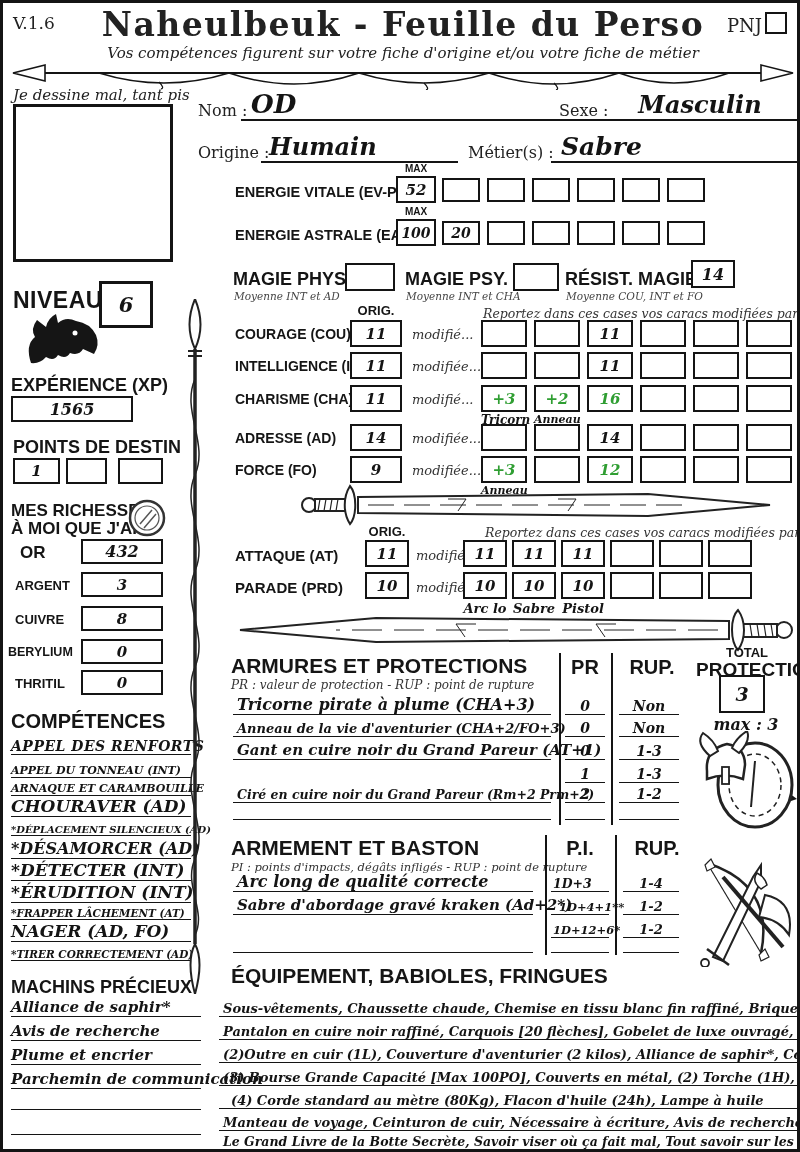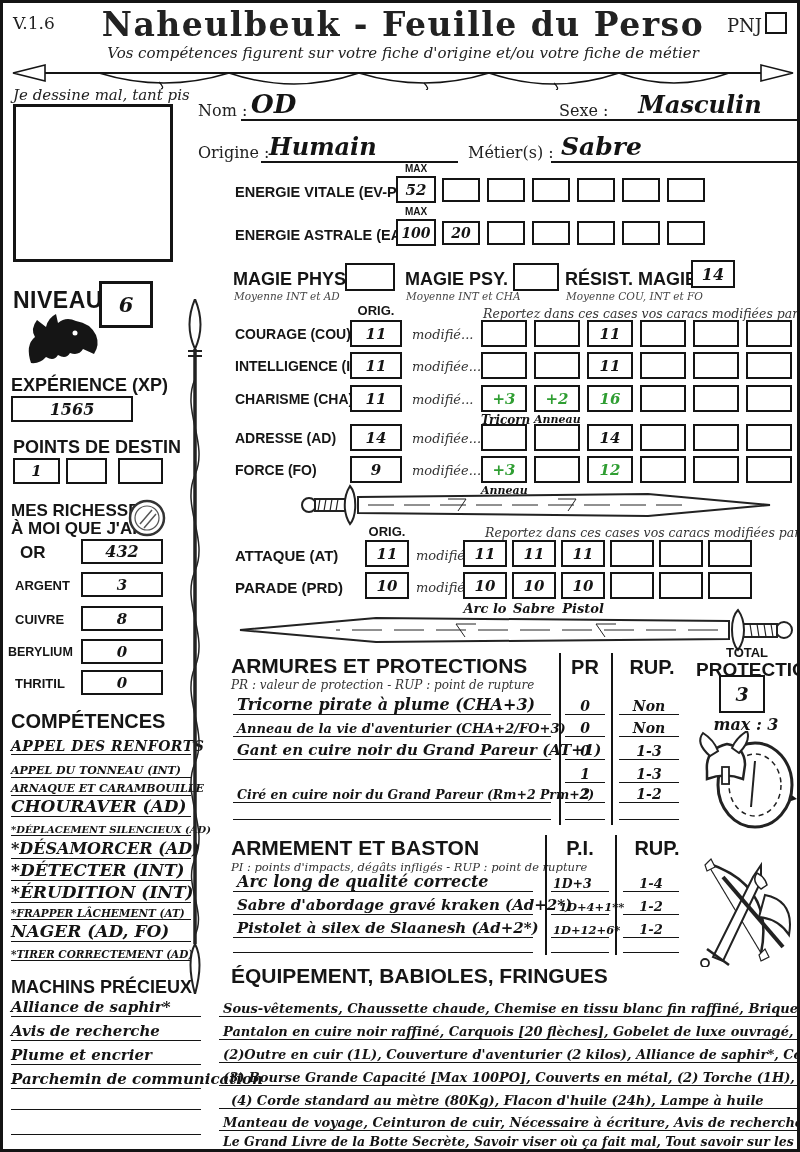--- a/index.html
+++ b/index.html
@@ -564,23 +564,20 @@
   <div class="ln" style="left:230px;top:891px;width:300px;height:21px;">
       <span class="hand" style="font-size:15px;margin-left:4px;">Sabre d'abordage gravé kraken (Ad+2*)</span>
     </div>
   <div class="ln" style="left:548px;top:891px;width:58px;height:21px;">
       <span class="hand" style="font-size:11.5px;margin-left:8px;">1D+4+1**</span>
     </div>
   <div class="ln ctr" style="left:620px;top:891px;width:56px;height:21px;">
       <span class="hand" style="font-size:13px;">1-2</span>
     </div>
 
-  <div class="ln" style="left:230px;top:913px;width:300px;height:22px;">
-      <span class="hand" style="font-size:15px;margin-left:4px;">Pistolet à silex de Slaanesh (Ad+2*)</span>
-    </div>
   <div class="ln" style="left:548px;top:913px;width:58px;height:22px;">
       <span class="hand" style="font-size:11.5px;margin-left:2px;">1D+12+6*</span>
     </div>
   <div class="ln ctr" style="left:620px;top:913px;width:56px;height:22px;">
       <span class="hand" style="font-size:13px;">1-2</span>
     </div>
 
   <div class="ln" style="left:230px;top:938px;width:300px;height:12px;">
       <span class="hand" style="font-size:12px;"></span>
     </div>

